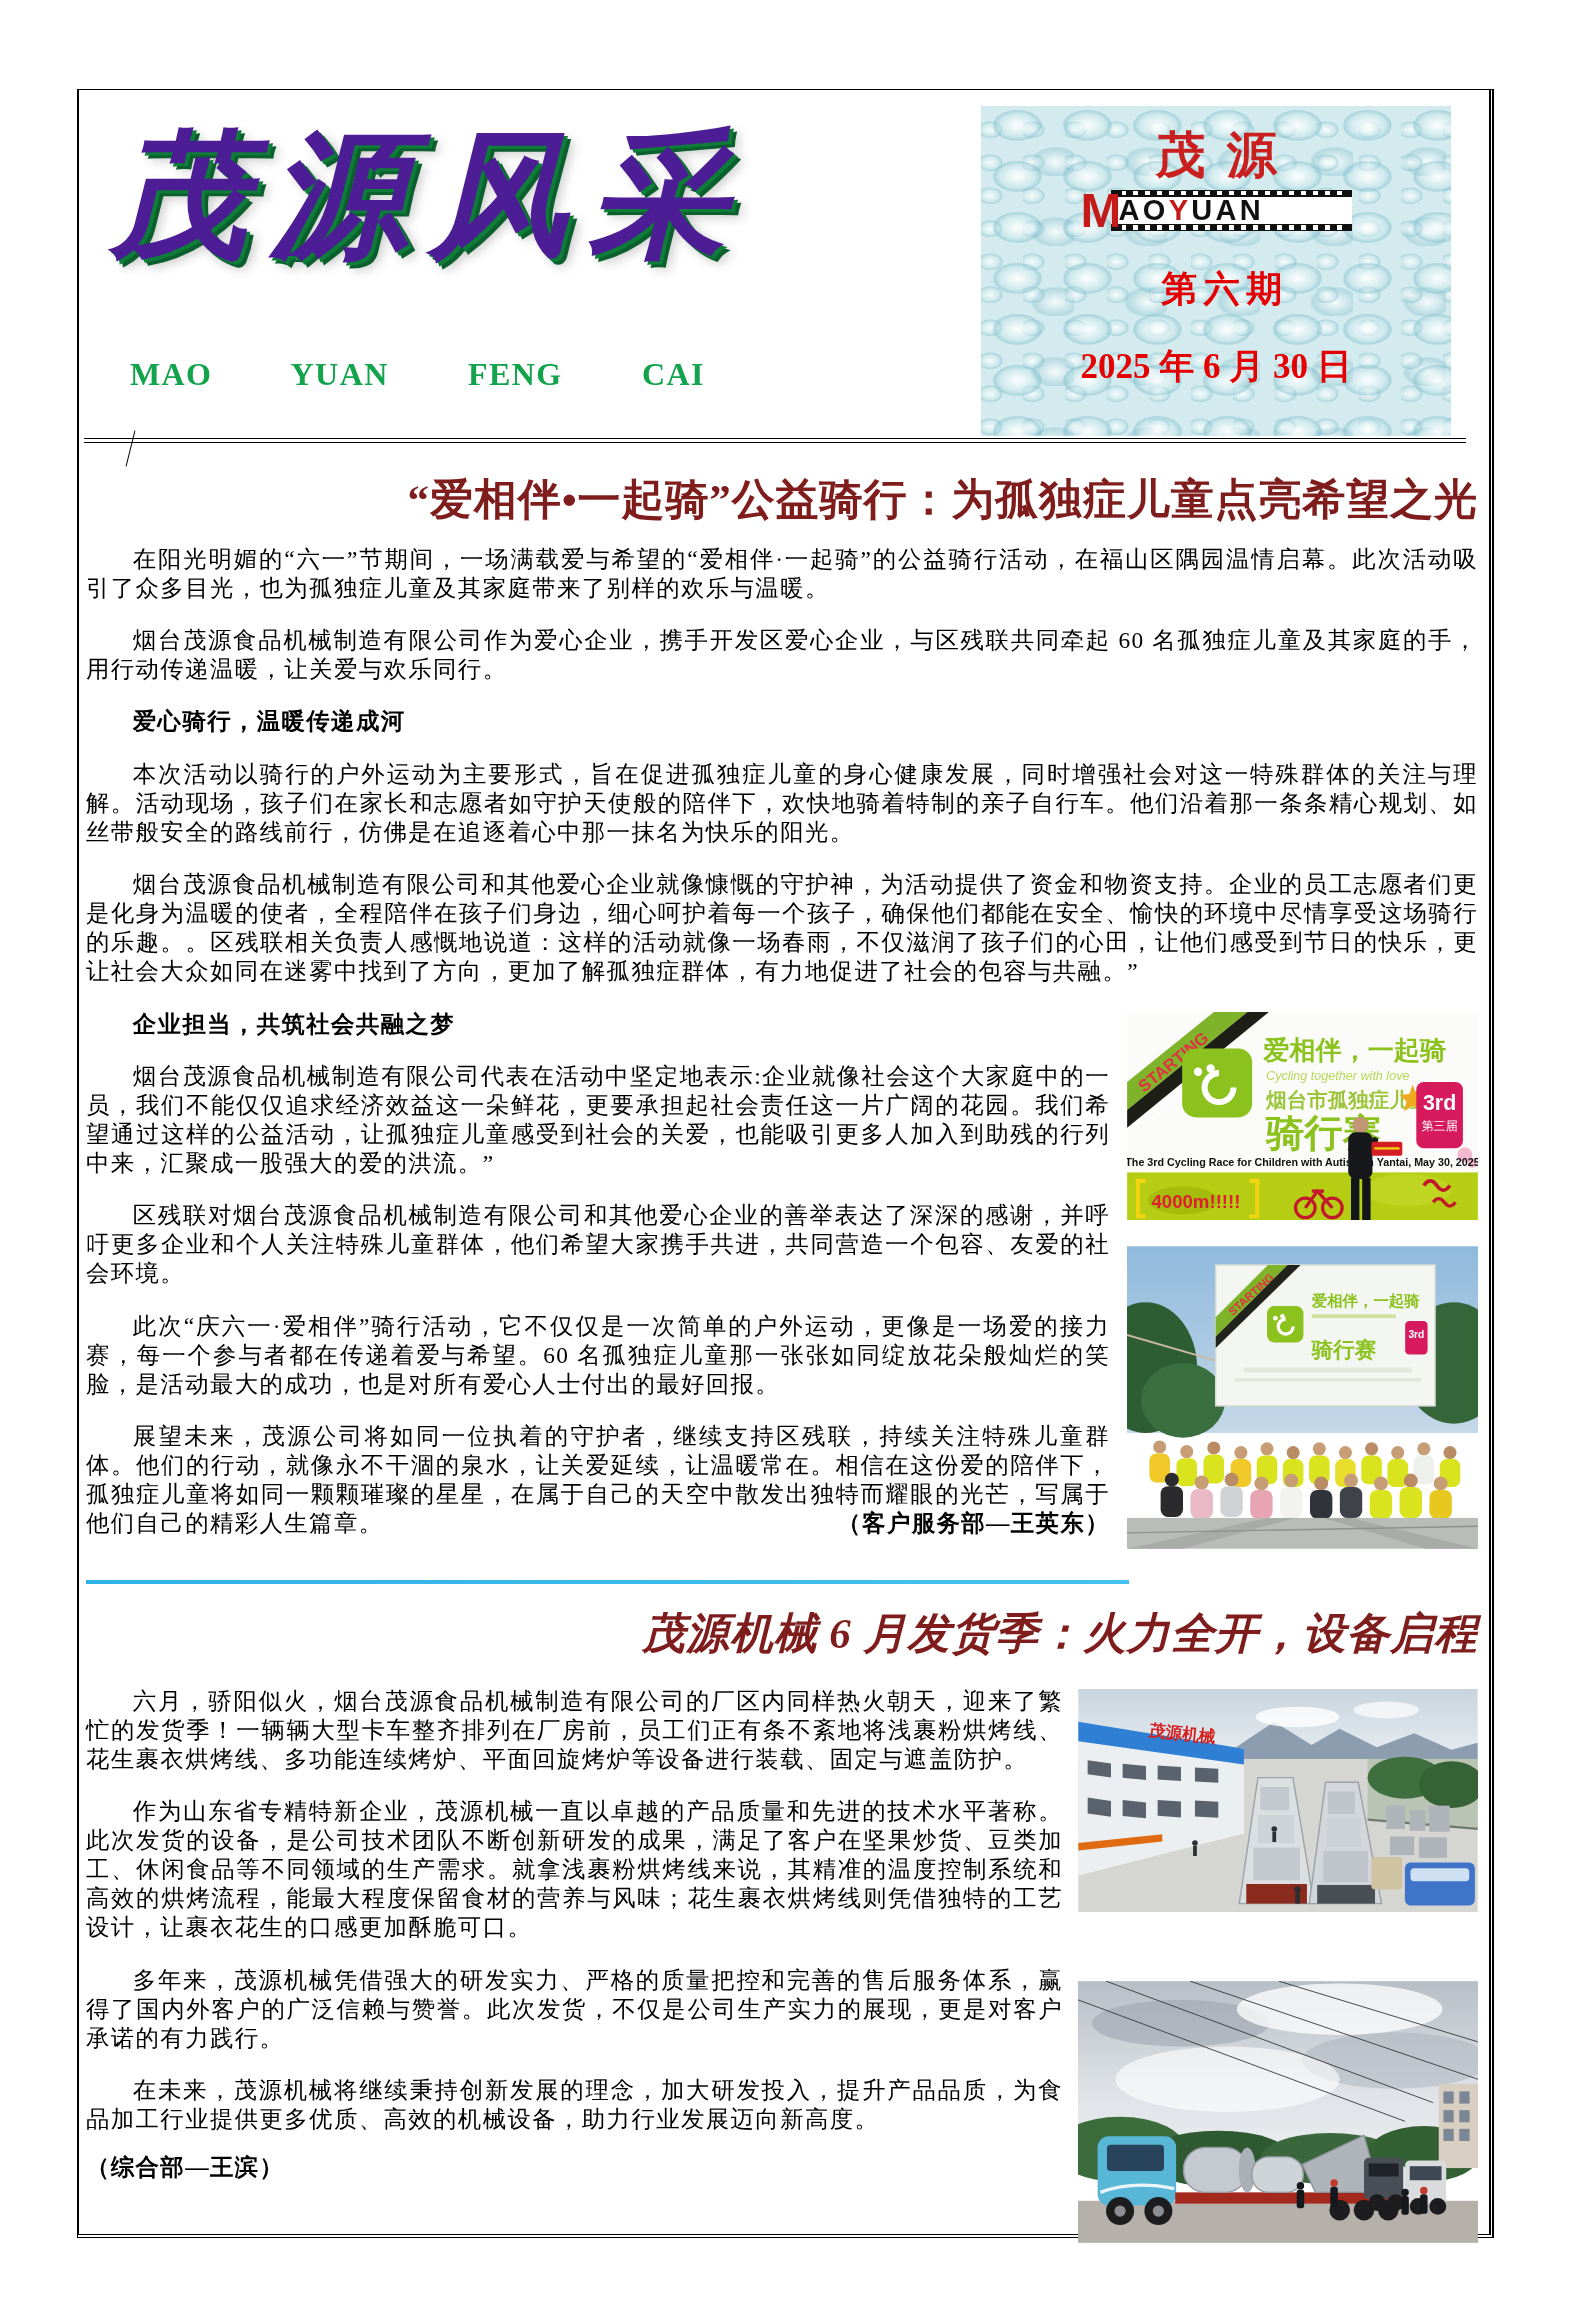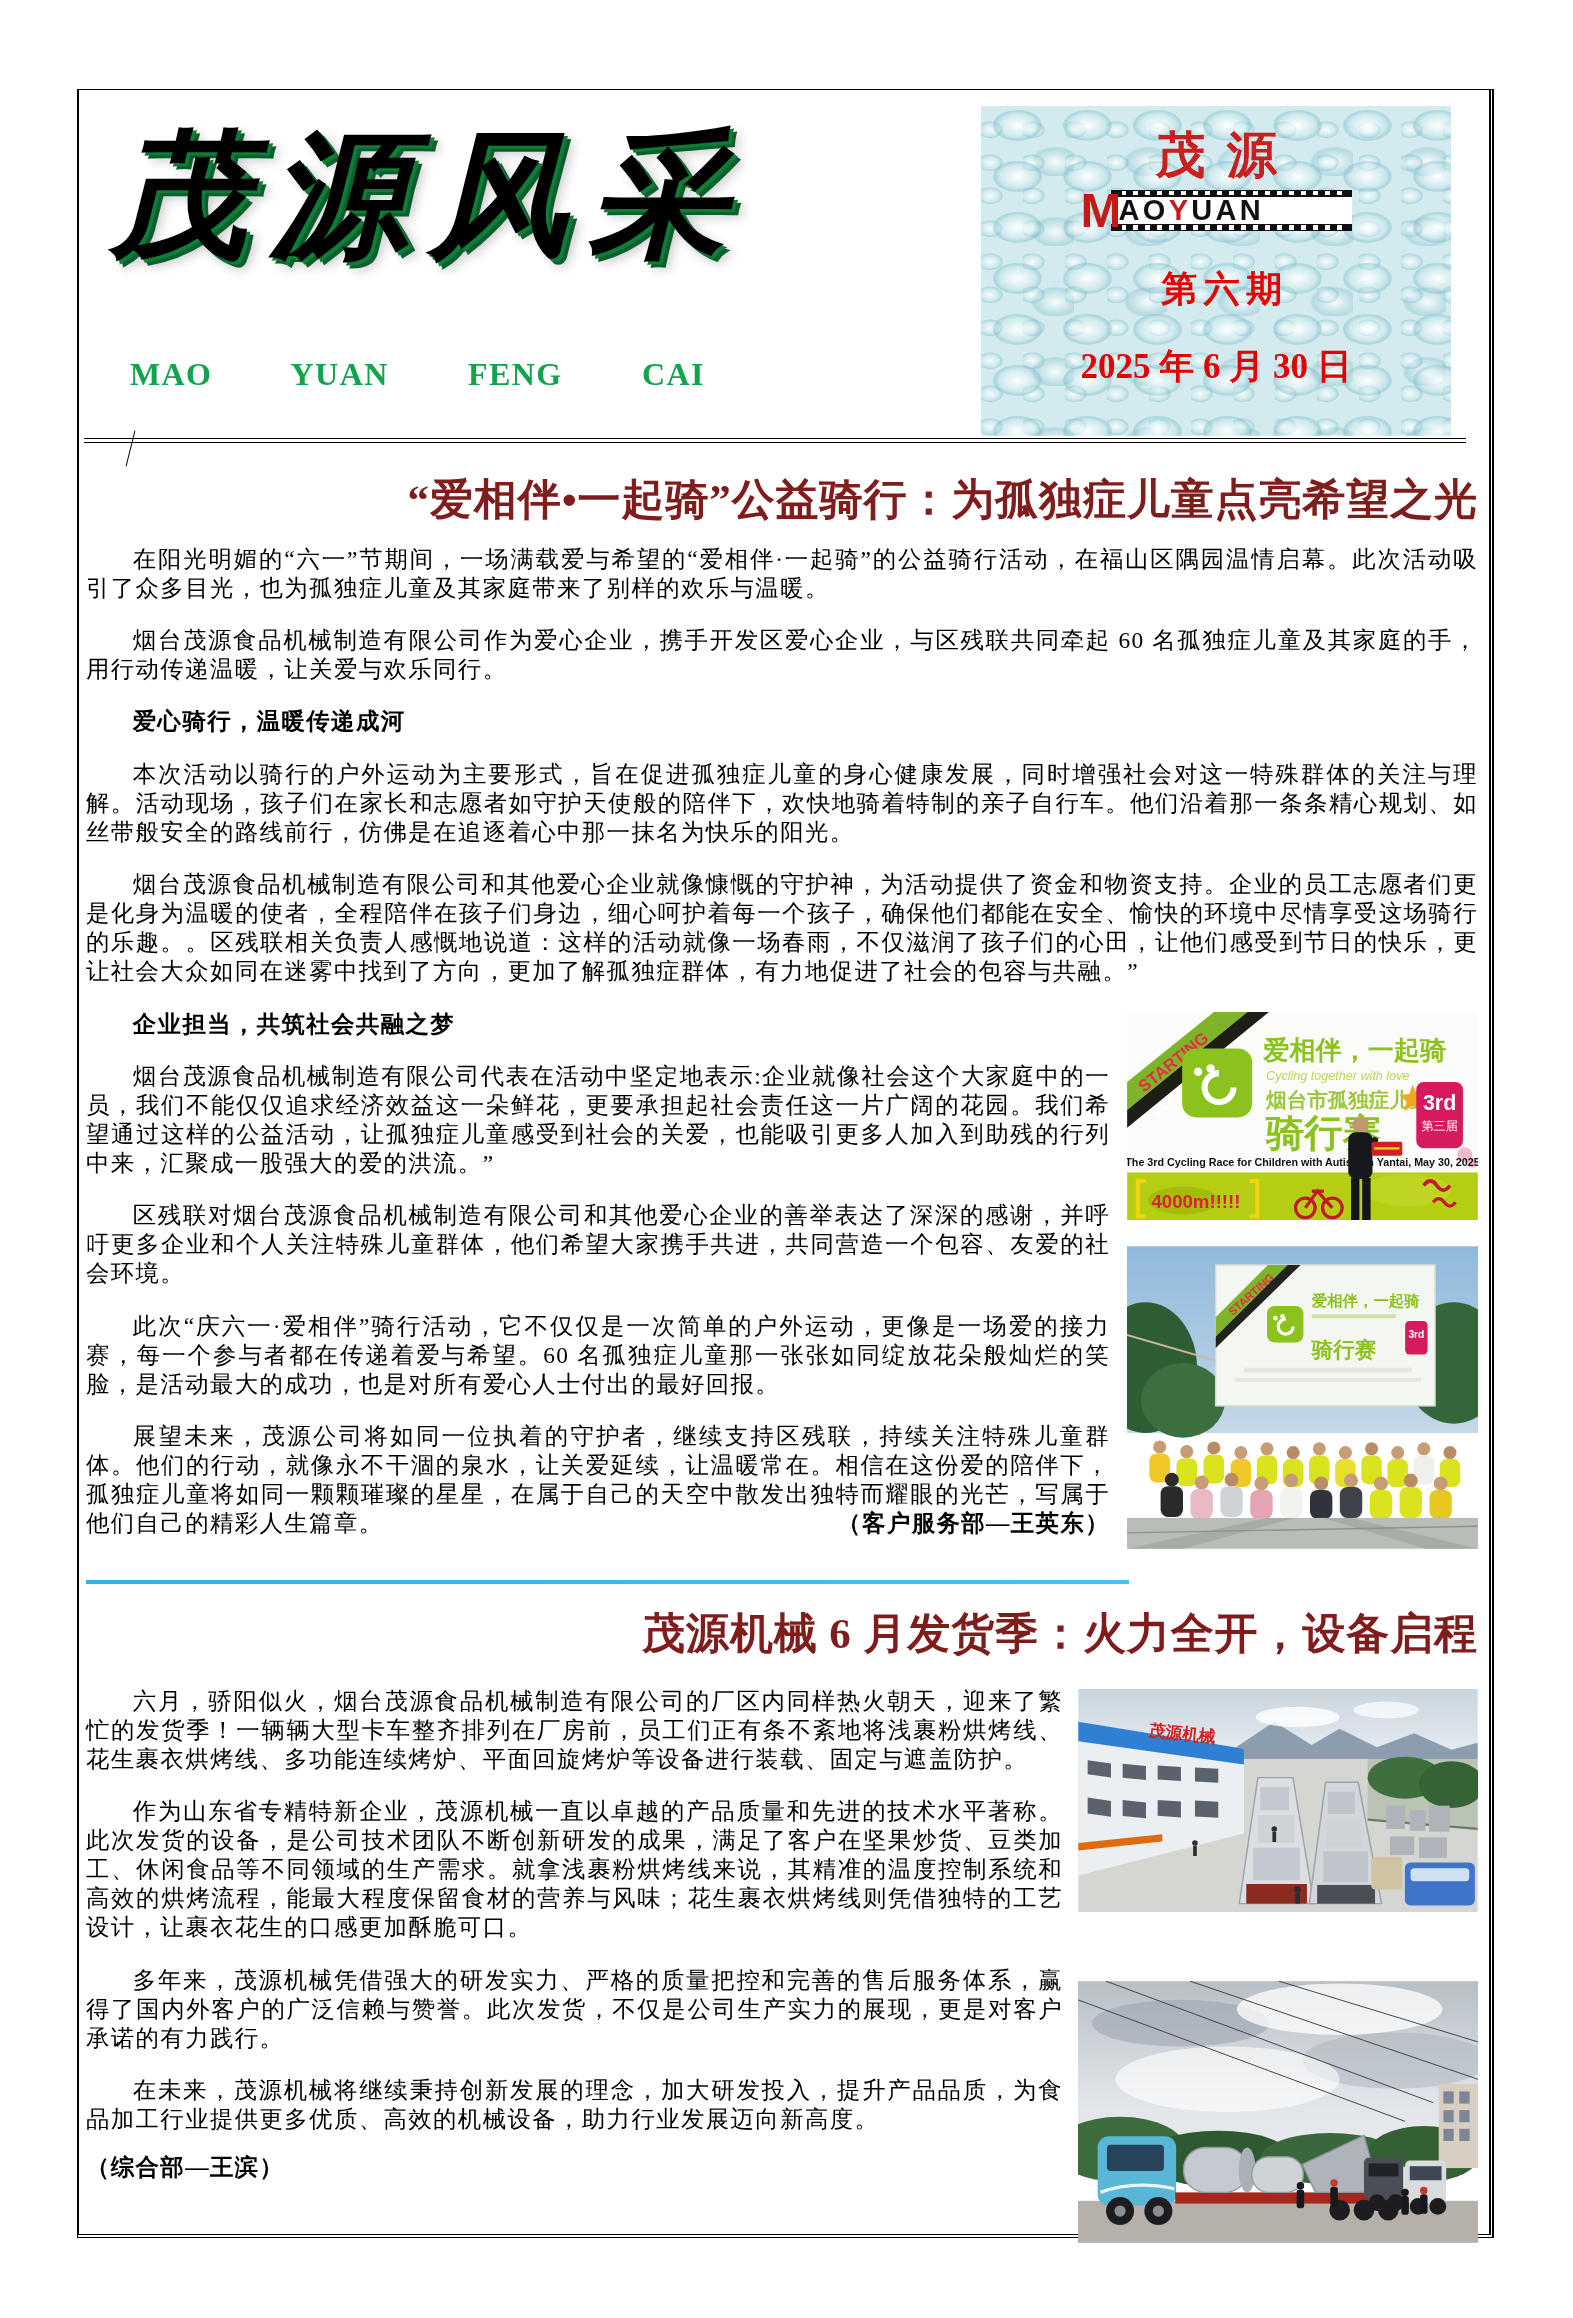--- a/index.html
+++ b/index.html
@@ -7,21 +7,21 @@
        font-family:"Liberation Serif","DejaVu Serif",serif;color:#000;}
   .page{position:absolute;inset:0;}
   
   .frame{position:absolute;left:77px;top:89px;width:1417px;height:2149px;
          border-left:2.3px solid #000;border-top:1.9px solid #000;
          border-right:5.6px double #000;border-bottom:4.7px double #000;
          box-sizing:border-box;pointer-events:none;}
   
   .mast-cn{position:absolute;left:110px;top:93px;width:635px;
            font-size:138px;line-height:1.5;font-weight:bold;font-style:italic;
-           color:#000000;letter-spacing:21.5px;white-space:nowrap;
+           color:#4c1d95;letter-spacing:21.5px;white-space:nowrap;
            text-shadow:3.3px 2.8px 0 #0d7d39,6.5px 5.6px 0 #0a5f2c,9.3px 8.4px 12px rgba(0,0,0,.22);}
   .mast-en{position:absolute;left:130px;top:356px;width:635px;
            font-size:32px;font-weight:bold;color:#13a34c;word-spacing:70px;
            letter-spacing:1.4px;white-space:nowrap;}
   .issue-box{position:absolute;left:981px;top:106px;width:470px;height:330px;
              box-sizing:border-box;padding-top:16px;text-align:center;
              background-color:#d3ebee;
              background-image:
                radial-gradient(ellipse 46% 40% at 52% 38%, rgba(255,255,255,.95), rgba(184,224,231,.2) 55%, rgba(120,185,200,.45) 72%, transparent 78%),
                radial-gradient(ellipse 40% 34% at 22% 72%, rgba(255,255,255,.8), rgba(184,224,231,.15) 50%, rgba(120,185,200,.4) 70%, transparent 78%),
@@ -44,21 +44,21 @@
   .issue-no{margin-top:34px;font-size:36px;font-weight:bold;color:#e40000;letter-spacing:6.5px;margin-left:18px;}
   .issue-date{margin-top:29px;font-size:35px;font-weight:bold;color:#e40000;}
   .mast-rule{position:absolute;left:84px;top:438px;width:1382px;height:2.8px;
              border-top:1.9px solid #000;border-bottom:1.9px solid #000;box-sizing:content-box;}
   .stray{position:absolute;left:130px;top:430px;width:1.4px;height:37px;background:#000;
          transform:rotate(14deg);}
   
   .content{position:absolute;left:86px;top:466px;width:1392px;}
   .headline{font-size:43px;line-height:1.2;font-weight:bold;color:#7f1d1d;
             text-align:right;letter-spacing:0.9px;margin:8.4px 0 18.7px;}
-  .headline.h2nd{margin:0 0 27px;}
+  .headline.h2nd{margin:0 0 27px;font-style:italic;}
   .content p{margin:0 0 23.4px;font-size:23.4px;line-height:29px;letter-spacing:1.4px;
              text-indent:2em;text-align:justify;}
   .subhead{font-size:23.4px;line-height:29px;font-weight:bold;letter-spacing:1.4px;
            text-indent:2em;margin:0 0 23.4px;}
   p.tight{margin-bottom:0;}
   .sig1{margin:-29px 154px 23.4px 0;text-align:right;font-size:23.4px;font-weight:bold;
         letter-spacing:1.4px;line-height:29px;}
   .sig2{margin:18.7px 124px 0 0;text-align:left;font-size:23.4px;font-weight:bold;
         letter-spacing:1.4px;line-height:29px;}
   .photos-a1{float:right;width:351px;margin:2.8px 0 9.3px 17px;display:flex;

